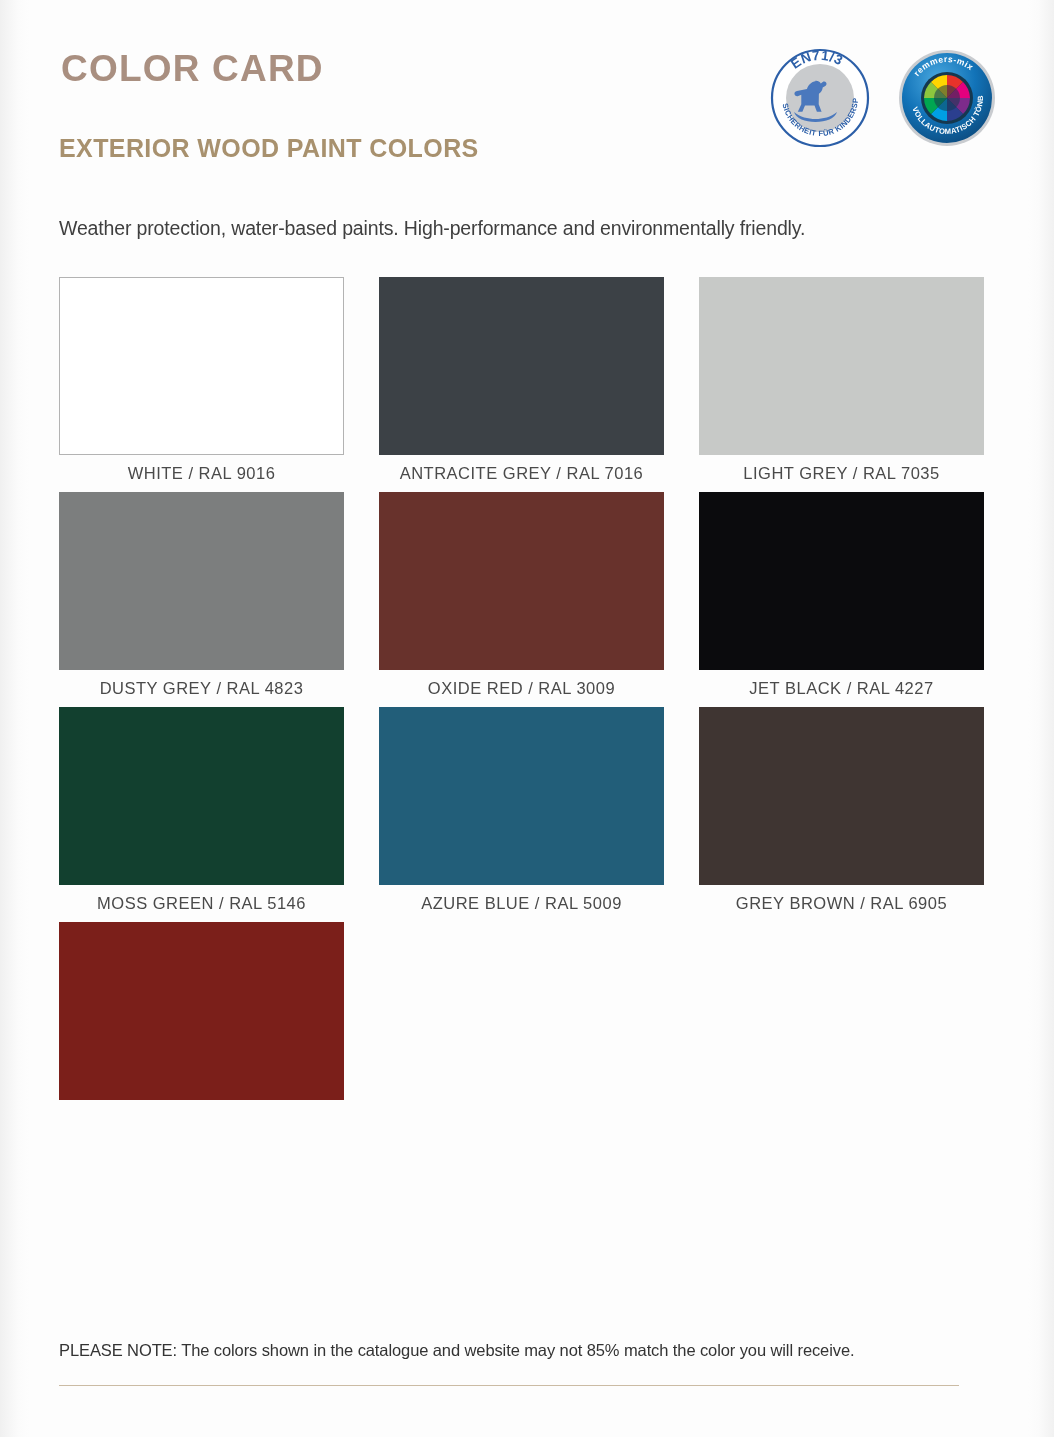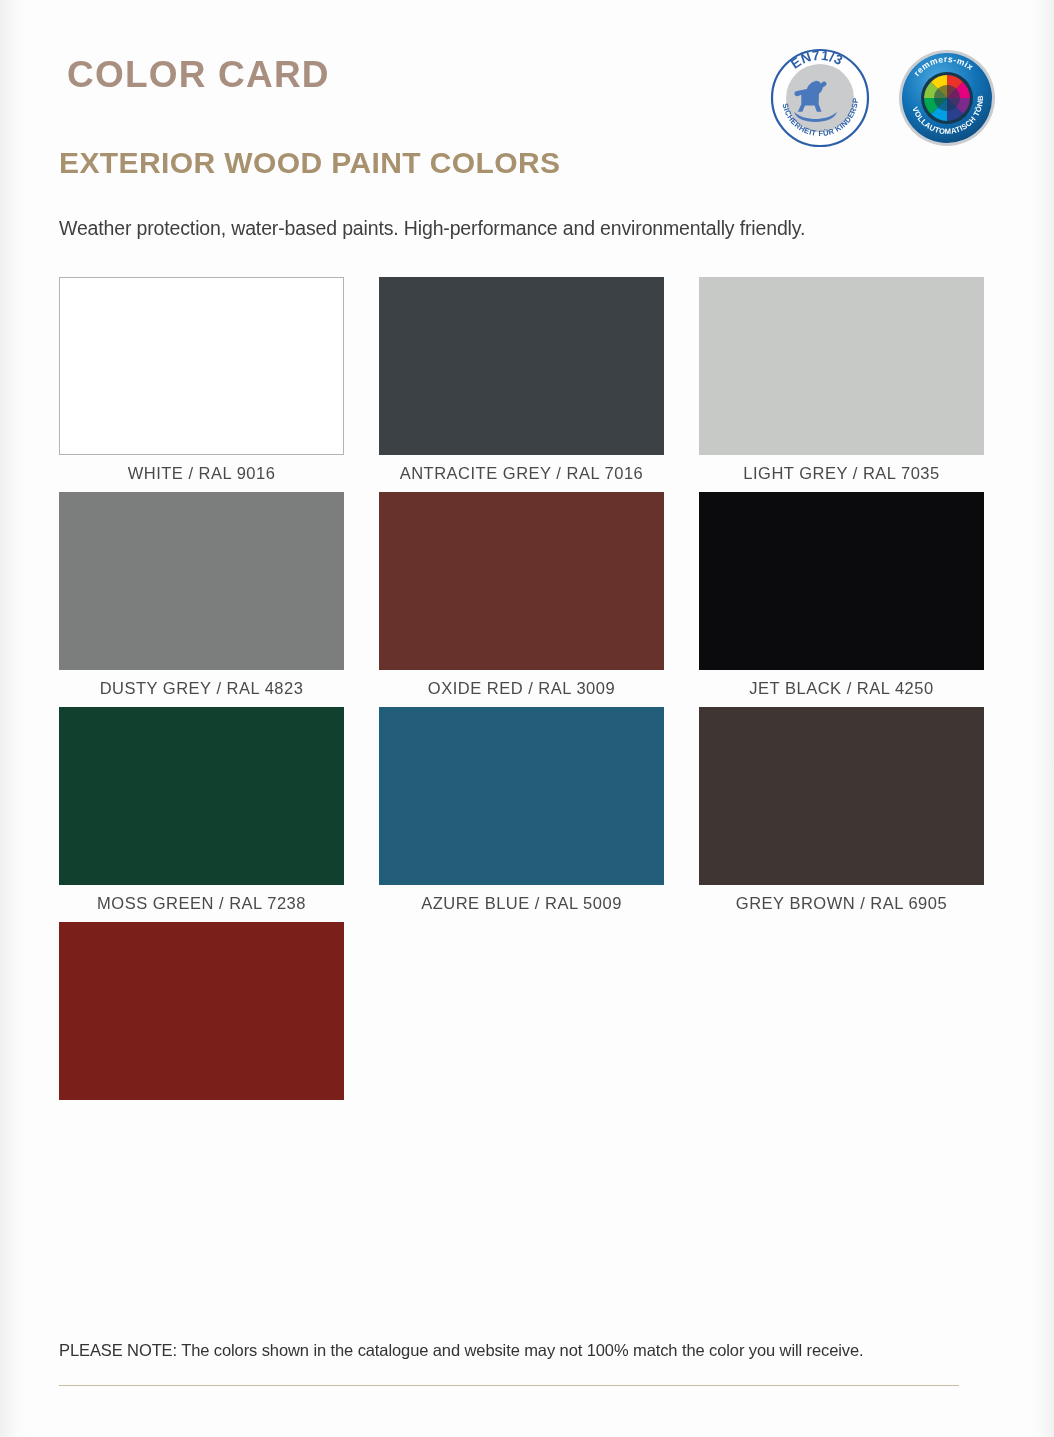--- a/index.html
+++ b/index.html
@@ -47,25 +47,25 @@
     top: 42px;
     right: 55px;
     height: 130px;
   }
   .title {
     font-size: 37px;
     font-weight: bold;
     letter-spacing: 1.2px;
     color: #a98f80;
     line-height: 1;
-    margin: 8px;
+    margin: 2px;
     padding-top: 6px;
   }
   .subtitle {
-    font-size: 30px;
+    font-size: 25px;
     font-weight: bold;
     letter-spacing: 0.4px;
     color: #a8916e;
     margin: 0;
     padding-top: 45px;
   }
   .lede {
     position: absolute;
     left: 59px;
     top: 172px;
@@ -243,28 +243,28 @@
       <div class="cell">
         <div class="chip" style="background-color: rgb(124, 126, 126);"></div>
         <div class="chip-label">DUSTY GREY / RAL 4823</div>
       </div>
       <div class="cell">
         <div class="chip" style="background-color: rgb(104, 50, 44);"></div>
         <div class="chip-label">OXIDE RED / RAL 3009</div>
       </div>
       <div class="cell">
         <div class="chip" style="background-color: rgb(11, 11, 13);"></div>
-        <div class="chip-label">JET BLACK / RAL 4250</div>
+        <div class="chip-label">JET BLACK / RAL 4227</div>
       </div>
     </div>
 
     <div class="row">
       <div class="cell">
         <div class="chip" style="background-color: rgb(18, 64, 47);"></div>
-        <div class="chip-label">MOSS GREEN / RAL 7238</div>
+        <div class="chip-label">MOSS GREEN / RAL 5146</div>
       </div>
       <div class="cell">
         <div class="chip" style="background-color: rgb(34, 94, 121);"></div>
         <div class="chip-label">AZURE BLUE / RAL 5009</div>
       </div>
       <div class="cell">
         <div class="chip" style="background-color: rgb(63, 53, 50);"></div>
         <div class="chip-label">GREY BROWN / RAL 6905</div>
       </div>
     </div>
@@ -274,18 +274,18 @@
         <div class="chip" style="background-color: rgb(123, 31, 26);"></div>
       </div>
       <div class="cell empty"></div>
       <div class="cell empty"></div>
     </div>
 
   </div>
 
   <div class="footer">
     <div class="footer-text">
-      <b>PLEASE NOTE:</b><span> The colors shown in the catalogue and website may not 100% match the color you will receive.</span><br>
+      <b>PLEASE NOTE:</b><span> The colors shown in the catalogue and website may not 85% match the color you will receive.</span><br>
     </div>
     <div class="footer-rule" style="background: rgb(203, 187, 164);"></div>
   </div>
 
 </div>
 
 </body></html>

